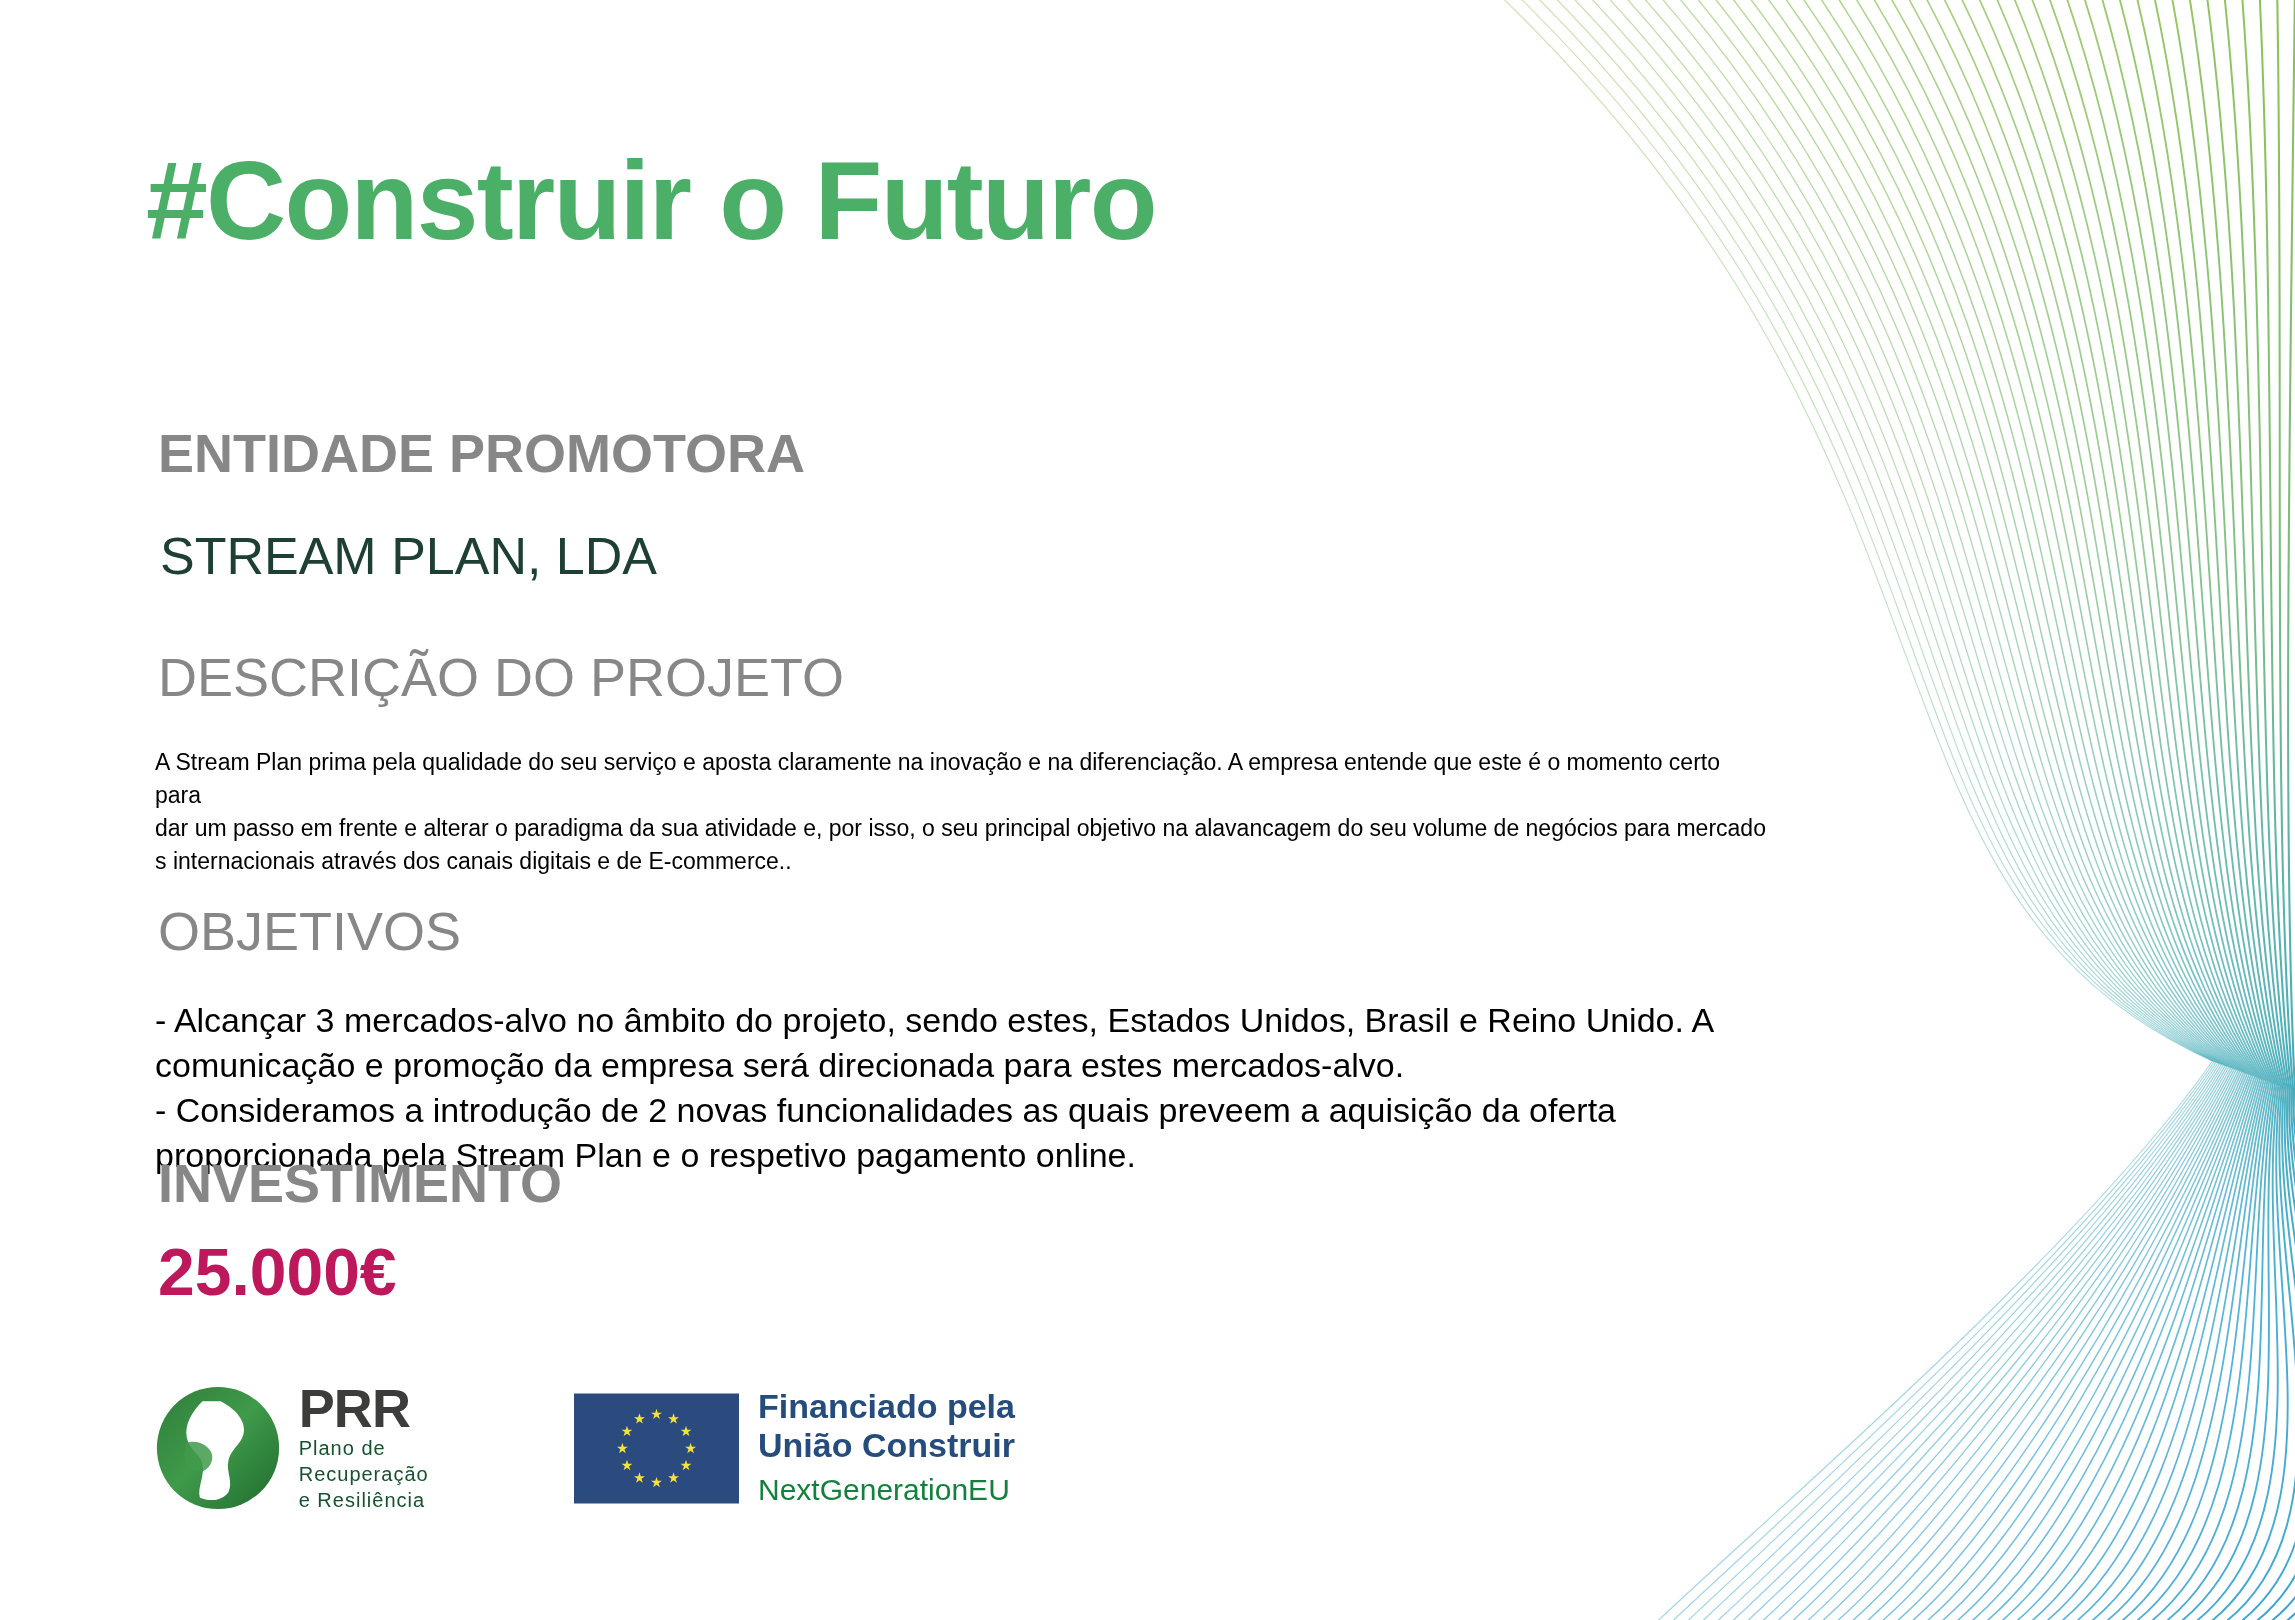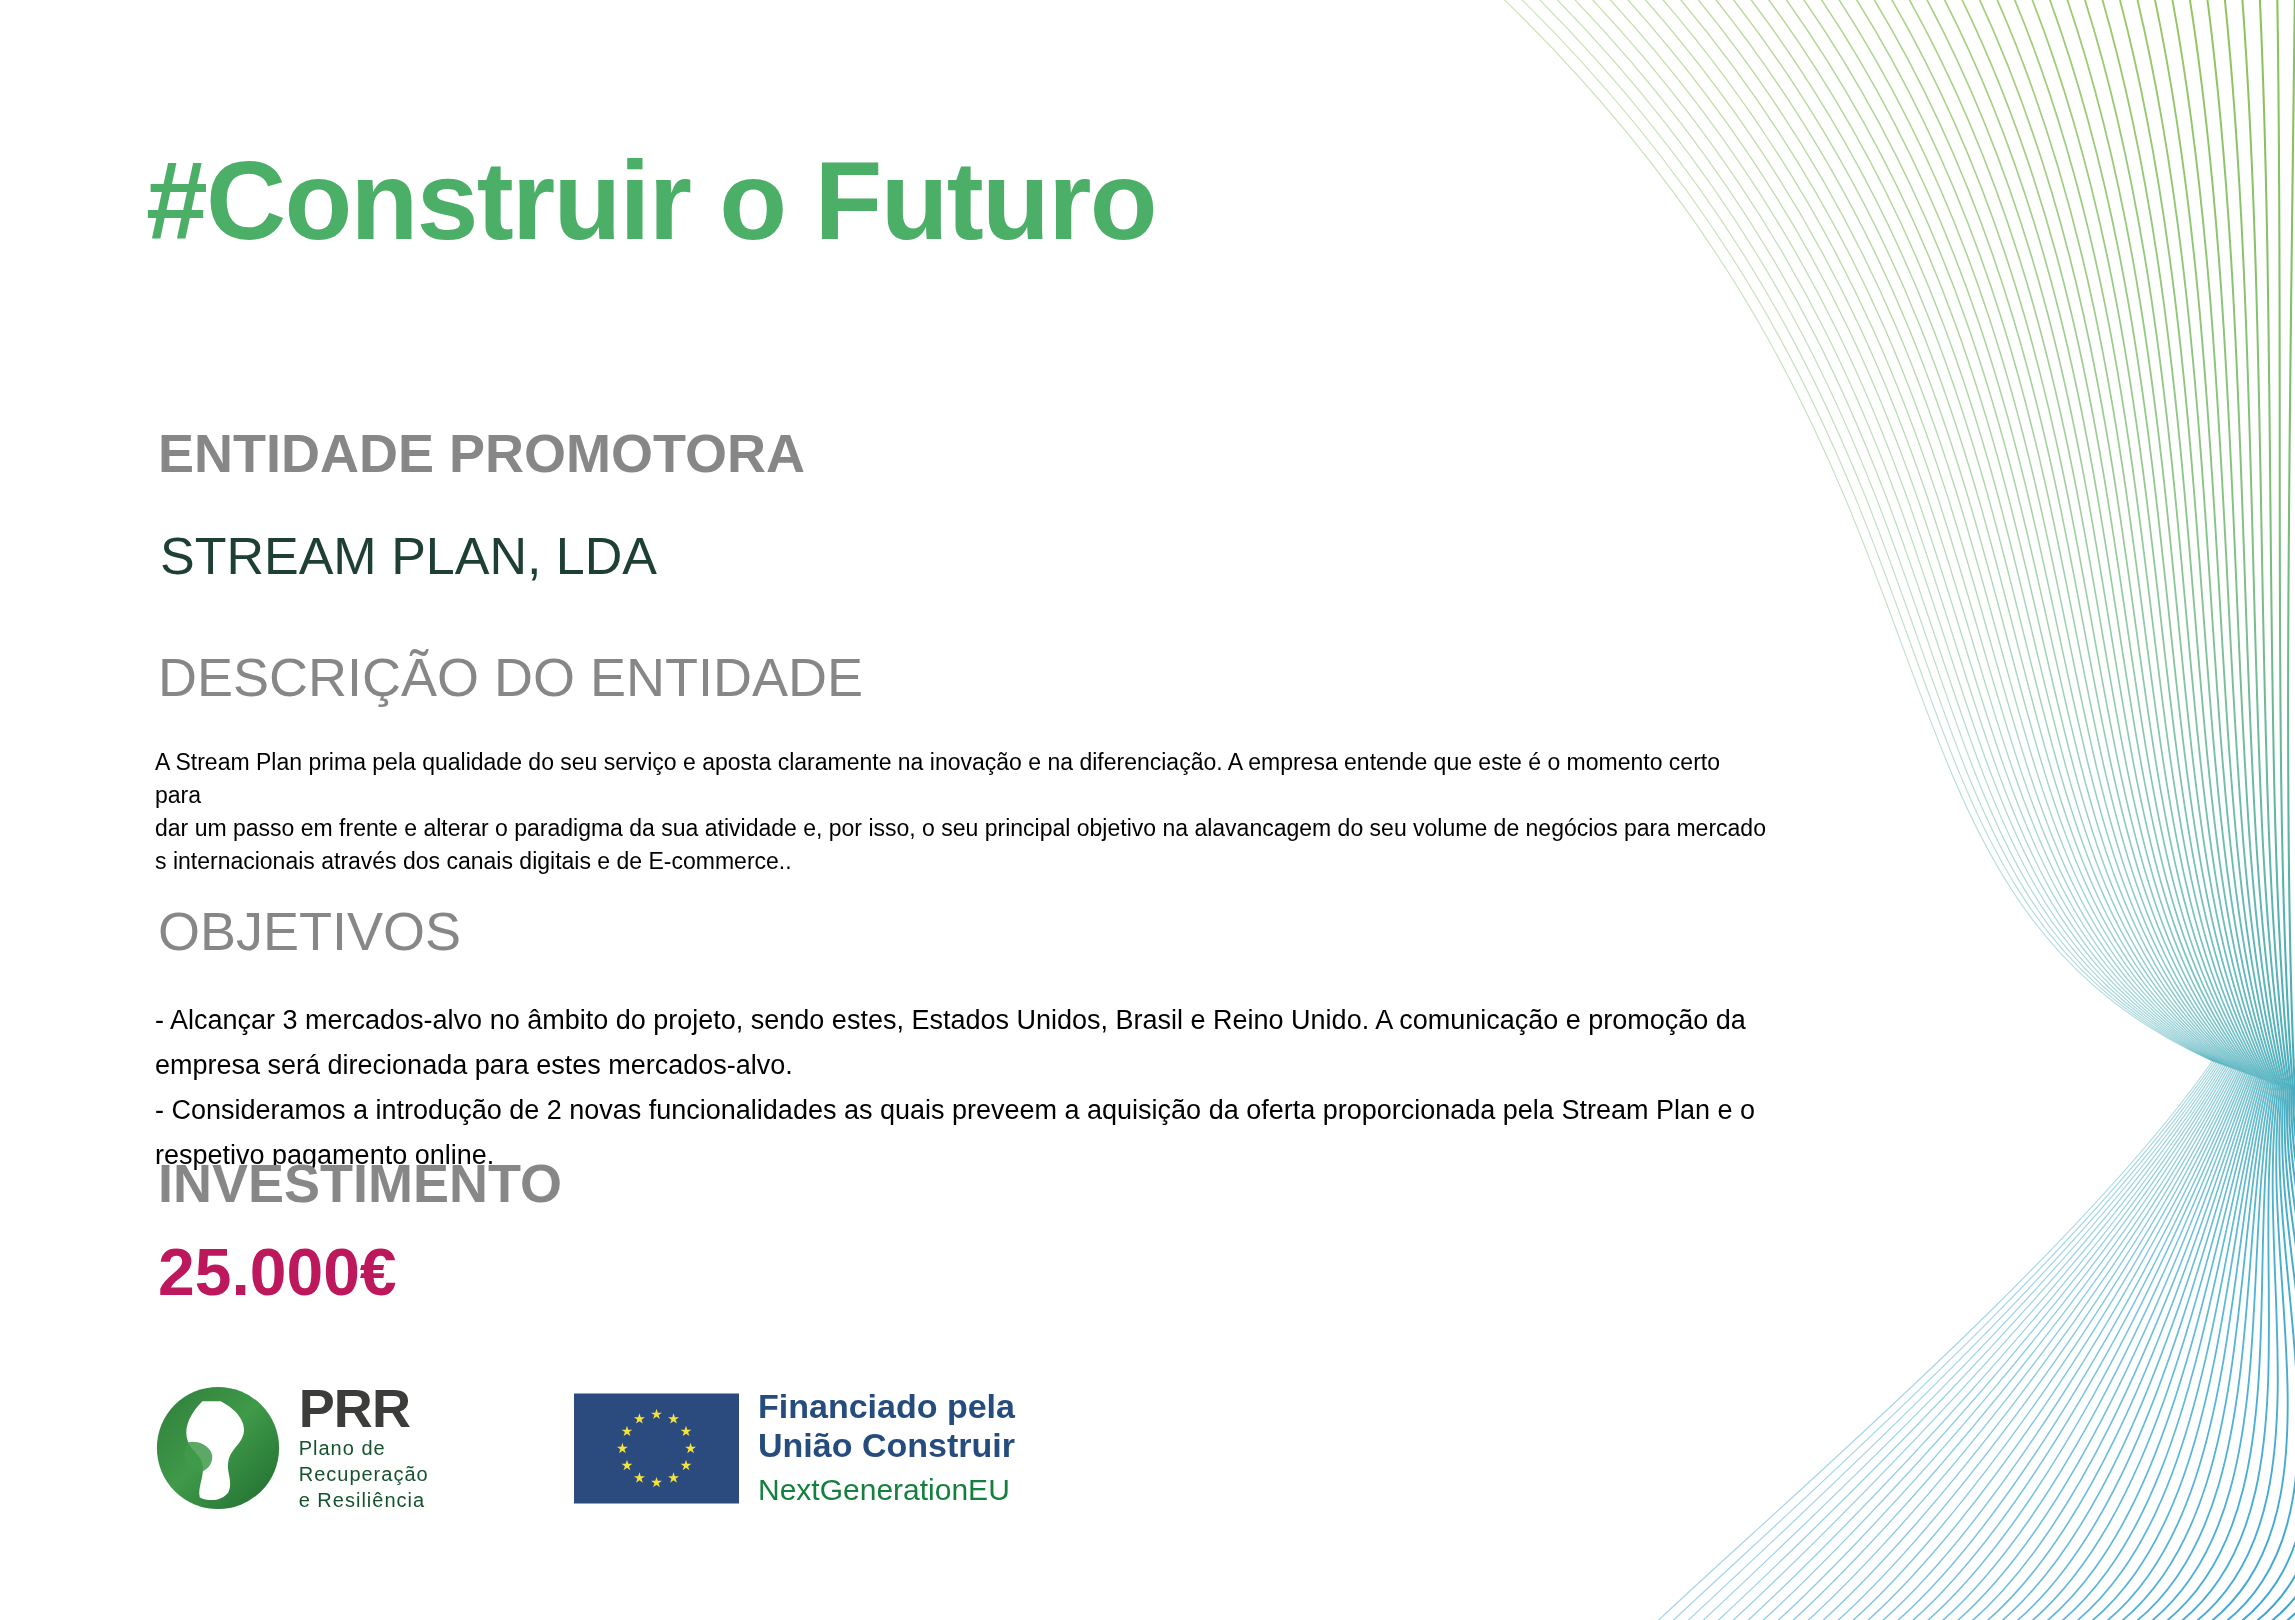--- a/index.html
+++ b/index.html
@@ -53,21 +53,21 @@
   .body-block {
     position:absolute; color:#000;
     font-family:"Liberation Sans", sans-serif;
   }
   #descricao-body {
     left:155px; top:746px; width:1678px;
     font-size:23px; line-height:33px;
   }
   #objetivos-body {
     left:155px; top:998px; width:1626px;
-    font-size:27px; line-height:45px;
+    font-size:34px; line-height:45px;
   }
 
   
   #logo-strip {
     position:absolute; left:153px; top:1383px;
     display:flex; align-items:center; gap:0;
   }
 
   .logo-block { display:flex; align-items:center; }
 
@@ -457,21 +457,21 @@
       </g>
   </svg>
 
   <div id="content">
 
     <div id="headline">#Construir o Futuro</div>
 
     <div class="sec-head bold" id="entidade-label">ENTIDADE PROMOTORA</div>
     <div id="entidade-value">STREAM PLAN, LDA</div>
 
-    <div class="sec-head light" id="descricao-label">DESCRIÇÃO DO ENTIDADE</div>
+    <div class="sec-head light" id="descricao-label">DESCRIÇÃO DO PROJETO</div>
     <div class="body-block" id="descricao-body">
         <div>A Stream Plan prima pela qualidade do seu serviço e aposta claramente na inovação e na diferenciação. A empresa entende que este é o momento certo</div>
         <div>para</div>
         <div>dar um passo em frente e alterar o paradigma da sua atividade e, por isso, o seu principal objetivo na alavancagem do seu volume de negócios para mercado</div>
         <div>s internacionais através dos canais digitais e de E-commerce..</div>
       </div>
 
     <div class="sec-head light" id="objetivos-label">OBJETIVOS</div>
     <div class="body-block" id="objetivos-body">
         <div>- Alcançar 3 mercados-alvo no âmbito do projeto, sendo estes, Estados Unidos, Brasil e Reino Unido. A comunicação e promoção da empresa será direcionada para estes mercados-alvo.</div>

